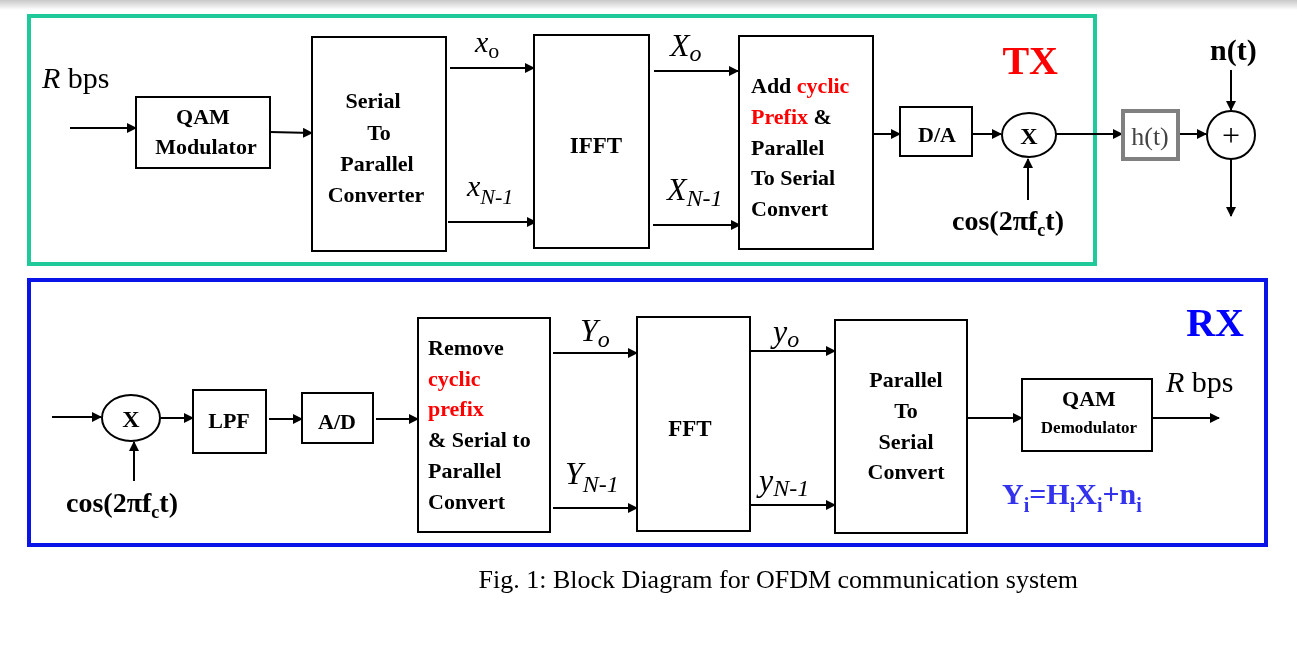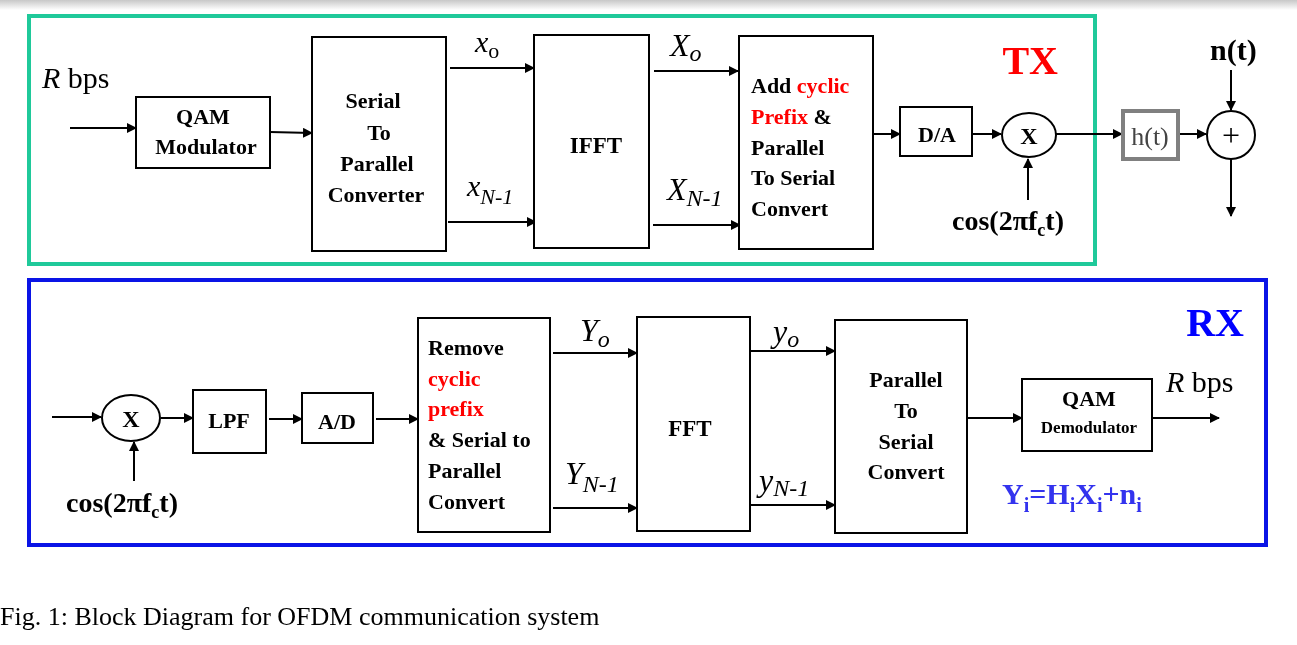--- a/index.html
+++ b/index.html
@@ -4,21 +4,21 @@
 <style>
   html, body { margin: 0; padding: 0; background: #ffffff; }
   body { width: 1297px; height: 645px; position: relative; overflow: hidden; font-family: "Liberation Serif", serif; }
   .topshade { position: absolute; left: 0; top: 0; width: 1297px; height: 10px; background: linear-gradient(#c8c8c8, #ffffff); }
   svg { position: absolute; left: 0; top: 0; }
   .blk { fill: #ffffff; stroke: #000; stroke-width: 2; }
   .wire { stroke: #000; stroke-width: 2; fill: none; }
   .lbl { font-family: "Liberation Serif", serif; font-weight: bold; fill: #000; }
   .it { font-family: "Liberation Serif", serif; font-style: italic; fill: #000; }
   .rm { font-family: "Liberation Serif", serif; fill: #000; }
-  .caption { position: absolute; left: 0; width: 1078px; top: 602px; text-align: left; font-family: "Liberation Serif", serif; font-size: 26px; color: #000; }
+  .caption { position: absolute; left: 0; width: 1078px; top: 565px; text-align: right; font-family: "Liberation Serif", serif; font-size: 26px; color: #000; }
 </style>
 </head>
 <body>
 
 <div class="topshade"></div>
 
 <svg width="1297" height="645" viewBox="0 0 1297 645">
   <defs>
     <marker id="ah" markerWidth="10" markerHeight="10" refX="9" refY="5" orient="auto" markerUnits="userSpaceOnUse">
       <path d="M0,0 L10,5 L0,10 z" fill="#000"></path>

